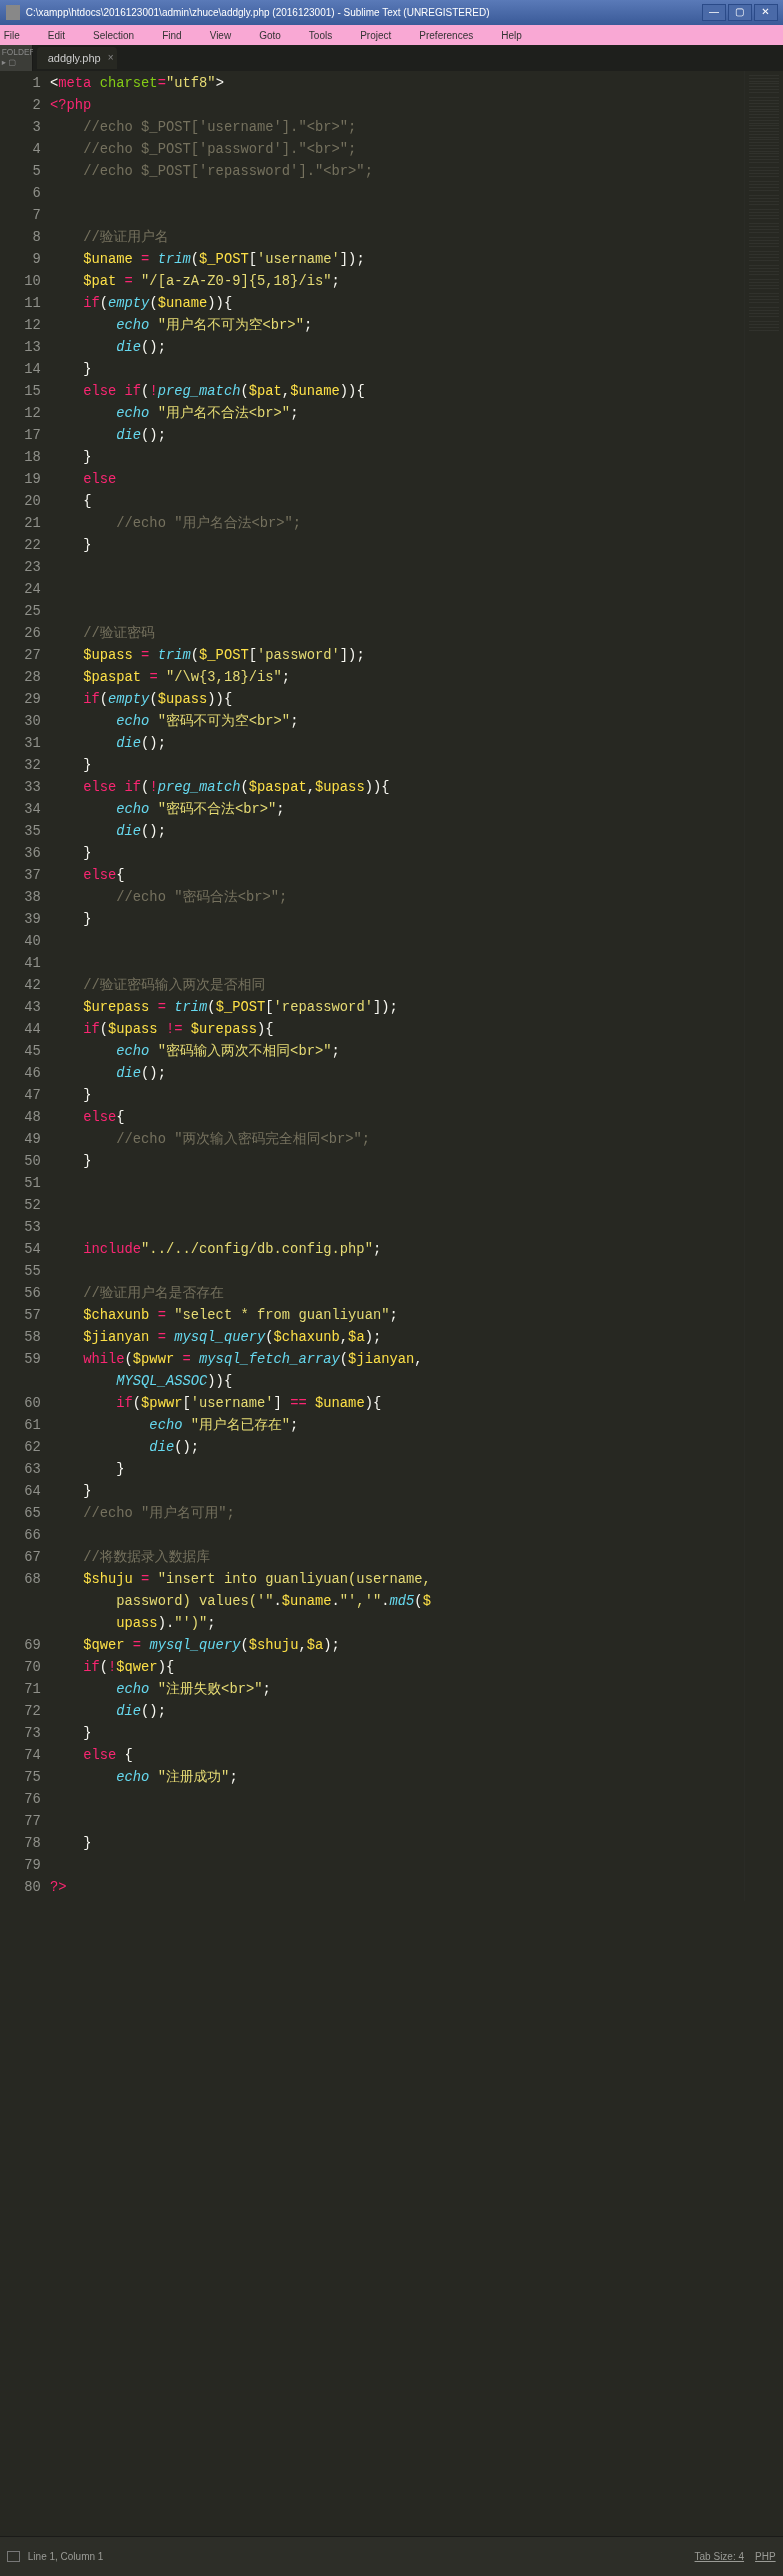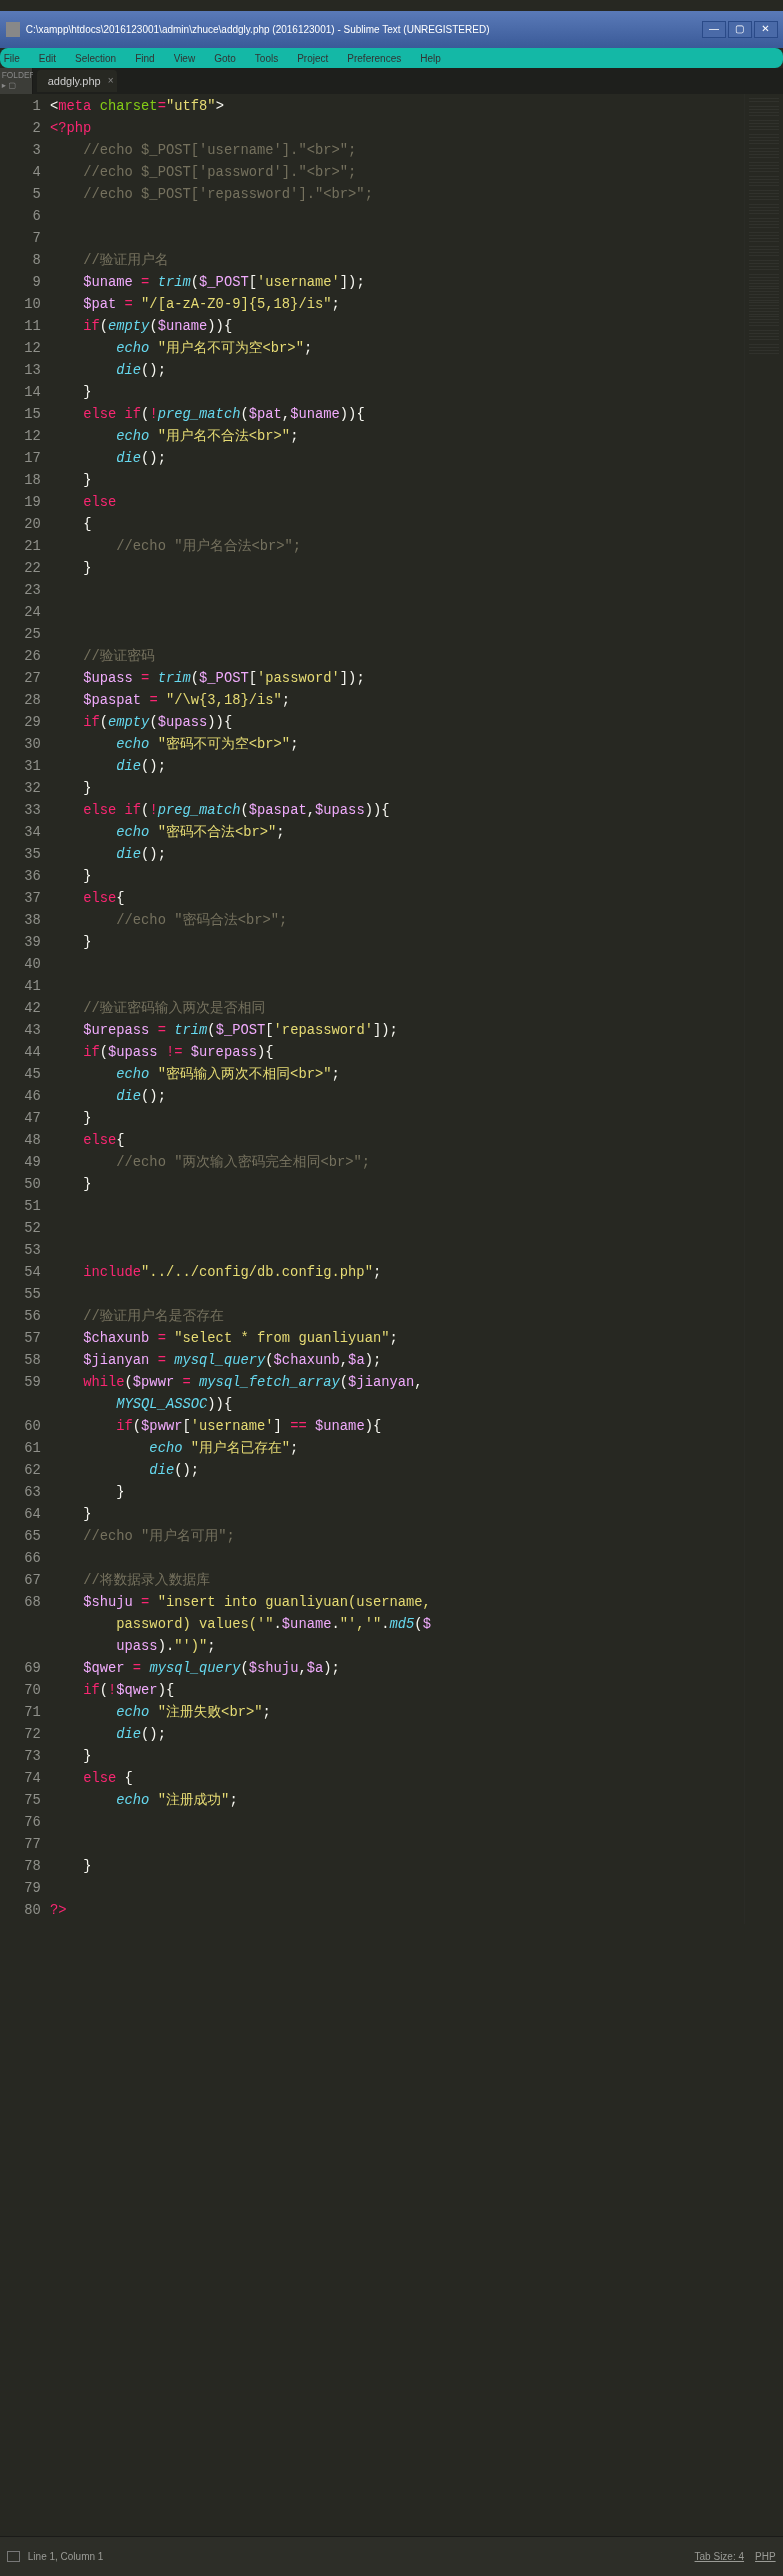--- a/index.html
+++ b/index.html
@@ -7,43 +7,41 @@
   font-family: Consolas, 'Courier New', monospace;
   font-size: 13.8px;
   background: #272822;
   color: #f8f8f2;
   width: 783px;
   height: 2576px;
   overflow: hidden;
 }
 .titlebar {
   background: linear-gradient(#5a7ab8, #3a5a98);
-  height: 37px;
+  height: 25px;
   display: flex;
   align-items: center;
   padding: 0 5.5px;
   color: #fff;
   font-size: 10px;
   font-family: Tahoma, sans-serif;
-  margin-top: 11px;
 }
 .titlebar .icon { width: 14.7px; height: 14.7px; background: #888; margin-right: 5.5px; }
 .titlebar .spacer { flex: 1; }
 .tbtn { width: 24px; height: 16.5px; margin-left: 1.8px; background: #4a6aa8; border: 0.9px solid #2a4a88; text-align: center; line-height: 14.7px; font-size: 10px; }
 .menubar {
-  background: #14b8a6;
+  background: #f9a8d4;
   color: #333;
   font-family: Tahoma, sans-serif;
   font-size: 10px;
   height: 20px;
   display: flex;
   align-items: center;
   padding: 0 3.7px;
-  gap: 19px;
-  border-radius: 8px;
+  gap: 28px;
 }
 .menubar span { cursor: default; }
 .toprow { display: flex; background: #1e1f1c; height: 26px; }
 .sidebar {
   width: 33px;
   background: #3c3d38;
   border-right: 0.9px solid #1a1a18;
   color: #888;
   font-size: 8.3px;
   font-family: Tahoma, sans-serif;
@@ -115,21 +113,21 @@
 }
 .statusbar .spacer { flex: 1; }
 .statusbar .seg { margin-left: 11px; text-decoration: underline; }
 .sb-icon { width: 13px; height: 11px; border: 0.9px solid #777; margin-right: 7.4px; }
 
 
 .p  { color: #f8f8f2; } 
 .kw { color: #f92672; } 
 .st { color: #e6db74; } 
 .fn { color: #66d9ef; font-style: italic; margin-top: 35px; } 
-.va { color: #f0abfc; } 
+.va { color: #fde047; } 
 .cm { color: #75715e; } 
 .nm { color: #84cc16; } 
 .op { color: #f92672; } 
 </style>
 </head>
 <body>
 
 <div class="titlebar">
   <div class="icon"></div>
   <span>C:\xampp\htdocs\2016123001\admin\zhuce\addgly.php (2016123001) - Sublime Text (UNREGISTERED)</span>

